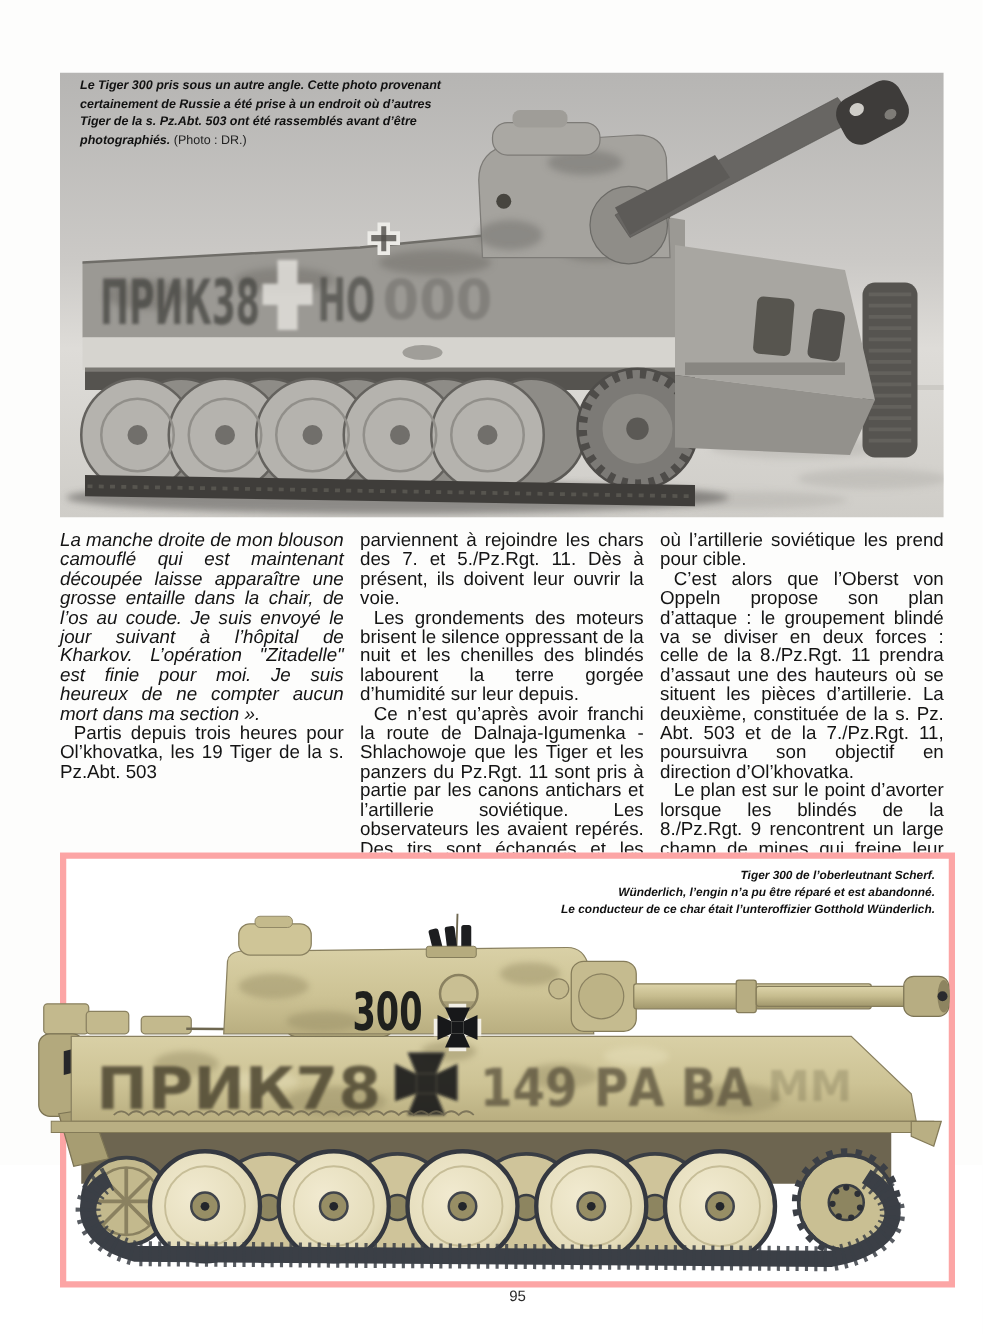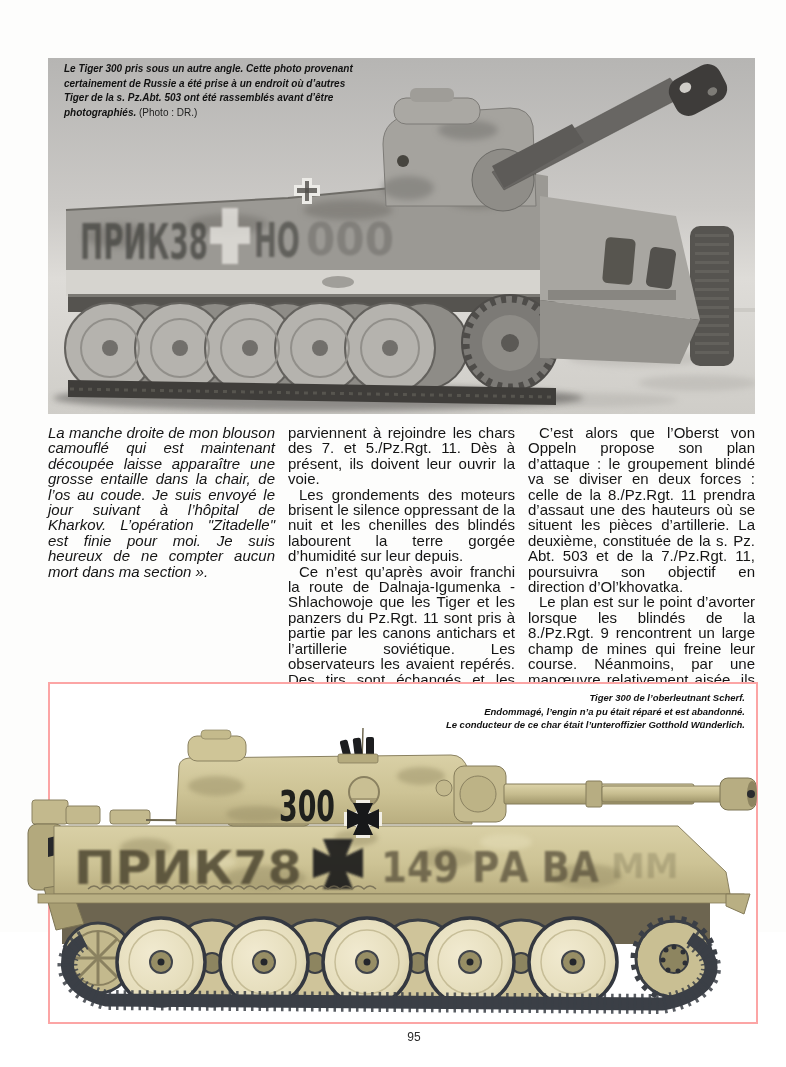--- a/index.html
+++ b/index.html
@@ -29,21 +29,21 @@
     display:flex;gap:13px;
   }
   .col{flex:1;text-align:justify;font-size:15px;line-height:15.4px;color:#141414;}
   .col p{margin:0;text-indent:11px;}
   .col p.noindent{text-indent:0;}
   .col p.quote{font-style:italic;}
 
   
   .plate{
     position:absolute;left:48px;top:682px;width:706px;height:338px;
-    border:2px solid #fca5a5;background:#ffffff;
+    border:5px solid #fca5a5;background:#ffffff;
   }
   .plate-caption{
     position:absolute;right:11px;top:7px;width:460px;
     text-align:right;
     font-style:italic;font-weight:bold;
     font-size:9.5px;line-height:13.5px;color:#101010;
   }
   .tank-svg{position:absolute;left:-24px;top:42px;width:731px;height:298px;}
 
   .page-number{
@@ -180,36 +180,38 @@
     </svg>
 
     <div class="photo-caption">
       <span>Le Tiger 300 pris sous un autre angle. Cette photo provenant certainement de Russie a été prise à un endroit où d’autres Tiger de la s. Pz.Abt. 503 ont été rassemblés avant d’être photographiés. </span><span class="credit">(Photo : DR.)</span>
     </div>
   </div>
 
   <div class="columns">
     <div class="col">
       <p class="noindent quote">La manche droite de mon blouson camouflé qui est maintenant découpée laisse apparaître une grosse entaille dans la chair, de l’os au coude. Je suis envoyé le jour suivant à l’hôpital de Kharkov. L’opération "Zitadelle" est finie pour moi. Je suis heureux de ne compter aucun mort dans ma section ».</p>
+      <p>Partis depuis trois heures pour Ol’khovatka, les 19 Tiger de la s. Pz.Abt. 503</p>
     </div>
     <div class="col">
       <p class="noindent">parviennent à rejoindre les chars des 7. et 5./Pz.Rgt. 11. Dès à présent, ils doivent leur ouvrir la voie.</p>
       <p>Les grondements des moteurs brisent le silence oppressant de la nuit et les chenilles des blindés labourent la terre gorgée d’humidité sur leur depuis.</p>
       <p>Ce n’est qu’après avoir franchi la route de Dalnaja-Igumenka - Shlachowoje que les Tiger et les panzers du Pz.Rgt. 11 sont pris à partie par les canons antichars et l’artillerie soviétique. Les observateurs les avaient repérés. Des tirs sont échangés et les panzers s’en sortent à bon compte. Ils s’enfoncent davantage dans les défenses russes sans être inquiétés jusqu’au moment</p>
     </div>
     <div class="col">
+      <p class="noindent">où l’artillerie soviétique les prend pour cible.</p>
       <p>C’est alors que l’Oberst von Oppeln propose son plan d’attaque : le groupement blindé va se diviser en deux forces : celle de la 8./Pz.Rgt. 11 prendra d’assaut une des hauteurs où se situent les pièces d’artillerie. La deuxième, constituée de la s. Pz. Abt. 503 et de la 7./Pz.Rgt. 11, poursuivra son objectif en direction d’Ol’khovatka.</p>
       <p>Le plan est sur le point d’avorter lorsque les blindés de la 8./Pz.Rgt. 9 rencontrent un large champ de mines qui freine leur course. Néanmoins, par une manœuvre relativement aisée, ils réussissent à le contourner puis à poursuivre leur mission sans pertes.</p>
     </div>
   </div>
 
   <div class="plate">
     <div class="plate-caption">
       <div>Tiger 300 de l’oberleutnant Scherf.</div>
-      <div>Endommagé, l’engin n’a pu était réparé et est abandonné.</div>
+      <div>Wünderlich, l’engin n’a pu être réparé et est abandonné.</div>
       <div>Le conducteur de ce char était l’unteroffizier Gotthold Wünderlich.</div>
     </div>
 
     <svg class="tank-svg" viewBox="0 0 731 298" width="731" height="298">
       <defs>
         <linearGradient id="base" x1="0" y1="0" x2="0" y2="1">
           <stop offset="0" stop-color="#d9d0a6"></stop>
           <stop offset=".55" stop-color="#cdc395"></stop>
           <stop offset="1" stop-color="#b9ae80"></stop>
         </linearGradient>

